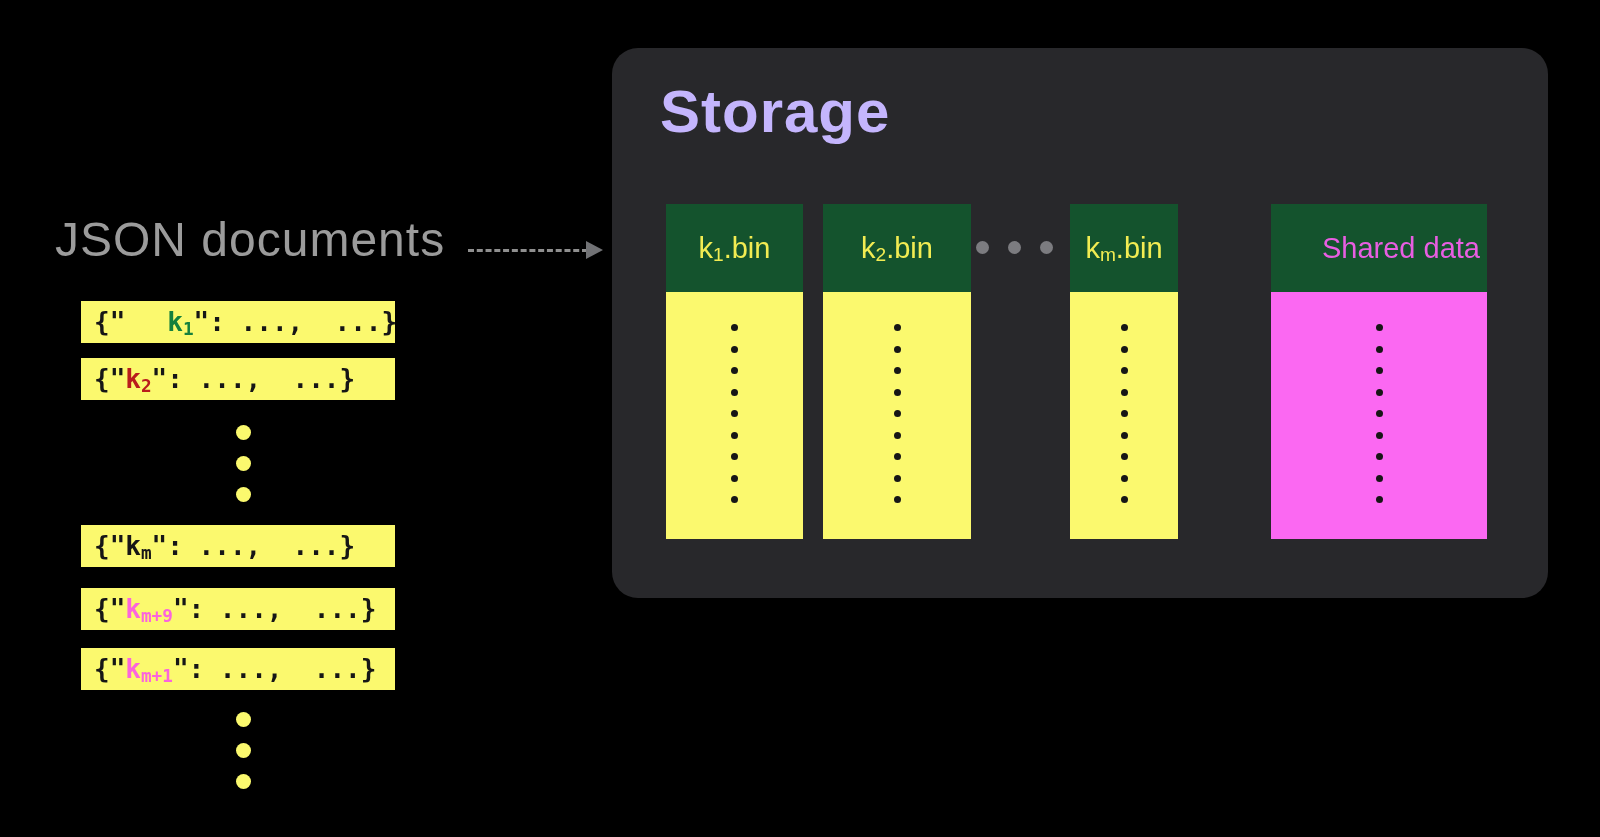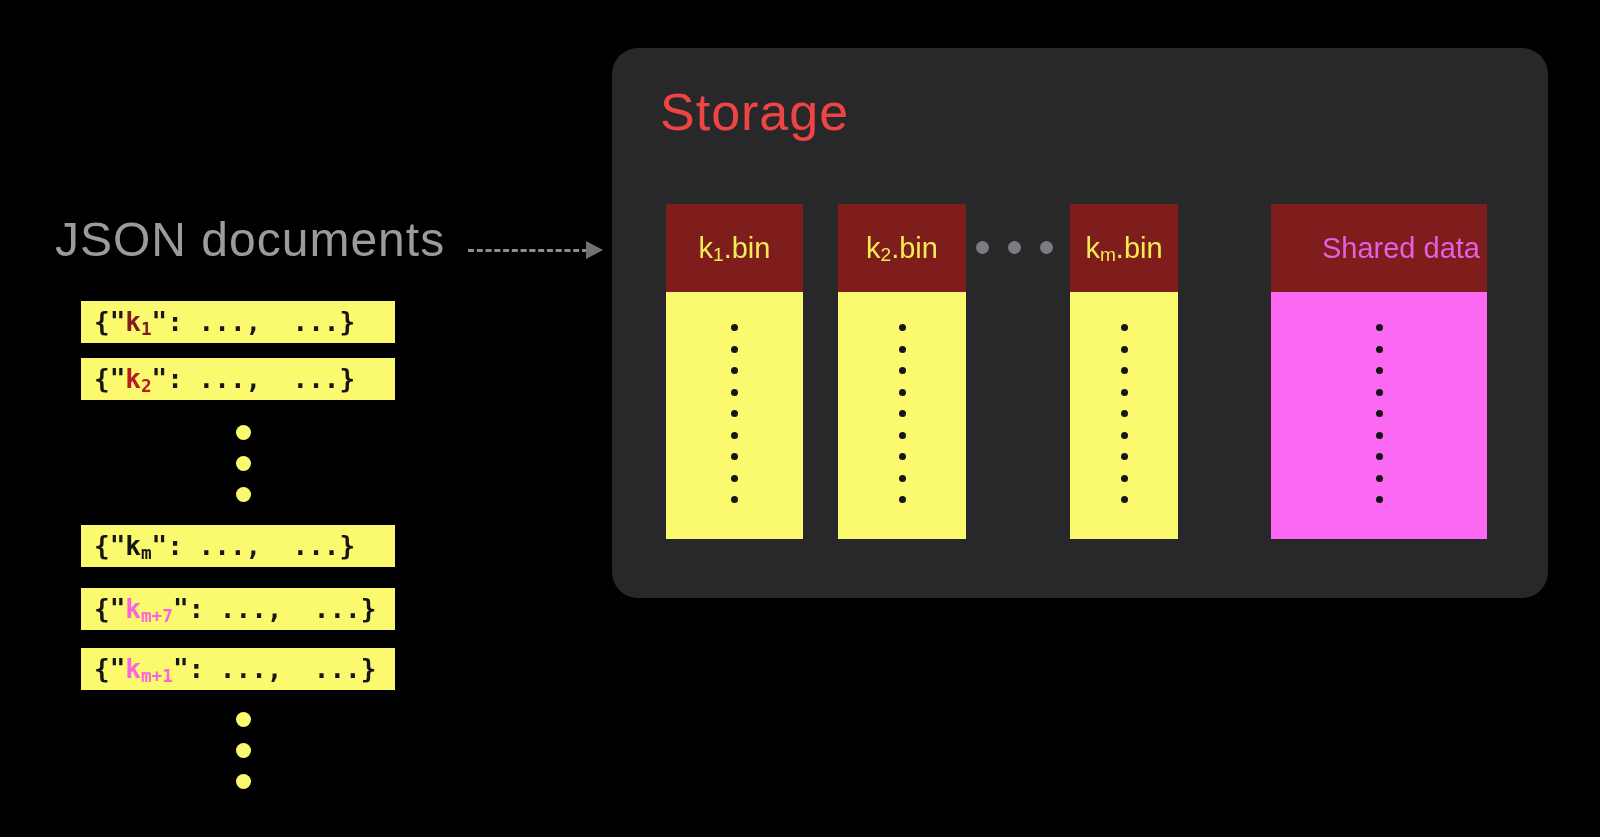--- a/index.html
+++ b/index.html
@@ -84,31 +84,31 @@
     top: 48px;
     width: 936px;
     height: 550px;
     background: #28282b;
     border-radius: 26px;
   }
   .storage-title {
     position: absolute;
     left: 48px;
     top: 40px;
-    font-size: 52px;
-    font-weight: 400;
+    font-size: 60px;
+    font-weight: 700;
     letter-spacing: 1px;
-    color: #ef4444;
+    color: #c4b5fd;
     line-height: 48px;
   }
 
   .column { position: absolute; top: 156px; }
   .col-header {
     height: 88px;
-    background: #7f1d1d;
+    background: #14532d;
     display: flex;
     align-items: center;
     justify-content: center;
   }
   .col-label {
     font-size: 29px;
     white-space: nowrap;
   }
   .col-label sub {
     font-size: 0.66em;
@@ -135,37 +135,37 @@
 <body>
 
 <div class="canvas">
 
   <div class="left-title">JSON documents</div>
 
   <div class="arrow-line"></div>
   <div class="arrow-head"></div>
 
   <div class="doc-bar" style="top:301px">
-    <span class="doc-code"><span>{"</span><span style="color: #7f1d1d;"><span>k</span><sub>1</sub></span><span>": ...,  ...}</span></span>
+    <span class="doc-code"><span>{"</span><span style="color: #15803d; margin-left: 42px;"><span>k</span><sub>1</sub></span><span>": ...,  ...}</span></span>
   </div>
   <div class="doc-bar" style="top:358px">
     <span class="doc-code"><span>{"</span><span style="color: #b91c1c;"><span>k</span><sub>2</sub></span><span>": ...,  ...}</span></span>
   </div>
 
   <div class="vdots left-dots" style="top:425px">
       <i class="dot"></i>
       <i class="dot"></i>
       <i class="dot"></i>
     </div>
 
   <div class="doc-bar" style="top:525px">
     <span class="doc-code"><span>{"</span><span style="color: rgb(22, 22, 22); margin-top: 32px;"><span>k</span><sub>m</sub></span><span>": ...,  ...}</span></span>
   </div>
   <div class="doc-bar" style="top:588px">
-    <span class="doc-code"><span>{"</span><span style="color: rgb(251, 100, 220);"><span>k</span><sub>m+7</sub></span><span>": ...,  ...}</span></span>
+    <span class="doc-code"><span>{"</span><span style="color: rgb(251, 100, 220);"><span>k</span><sub>m+9</sub></span><span>": ...,  ...}</span></span>
   </div>
   <div class="doc-bar" style="top:648px">
     <span class="doc-code"><span>{"</span><span style="color: rgb(251, 100, 220);"><span>k</span><sub>m+1</sub></span><span>": ...,  ...}</span></span>
   </div>
 
   <div class="vdots left-dots" style="top:712px">
       <i class="dot"></i>
       <i class="dot"></i>
       <i class="dot"></i>
     </div>
@@ -183,21 +183,21 @@
           <i class="dot"></i>
           <i class="dot"></i>
           <i class="dot"></i>
           <i class="dot"></i>
           <i class="dot"></i>
           <i class="dot"></i>
           <i class="dot"></i>
         </div>
     </div>
 
-    <div class="column" style="left:226px;width:128px">
+    <div class="column" style="left:211px;width:148px">
       <div class="col-header">
         <span class="col-label" style="color: rgb(242, 236, 82);"><span>k</span><sub>2</sub><span>.bin</span></span>
       </div>
       <div class="col-body" style="background: rgb(251, 249, 110);">
           <i class="dot"></i>
           <i class="dot"></i>
           <i class="dot"></i>
           <i class="dot"></i>
           <i class="dot"></i>
           <i class="dot"></i>

